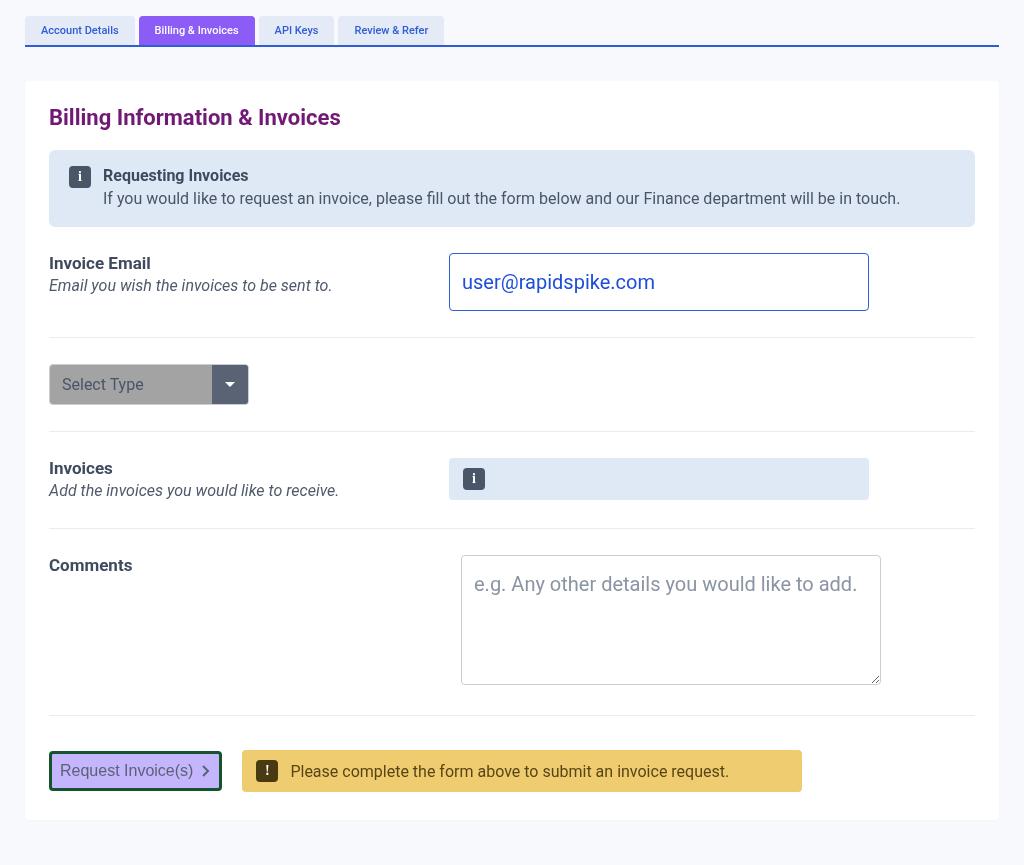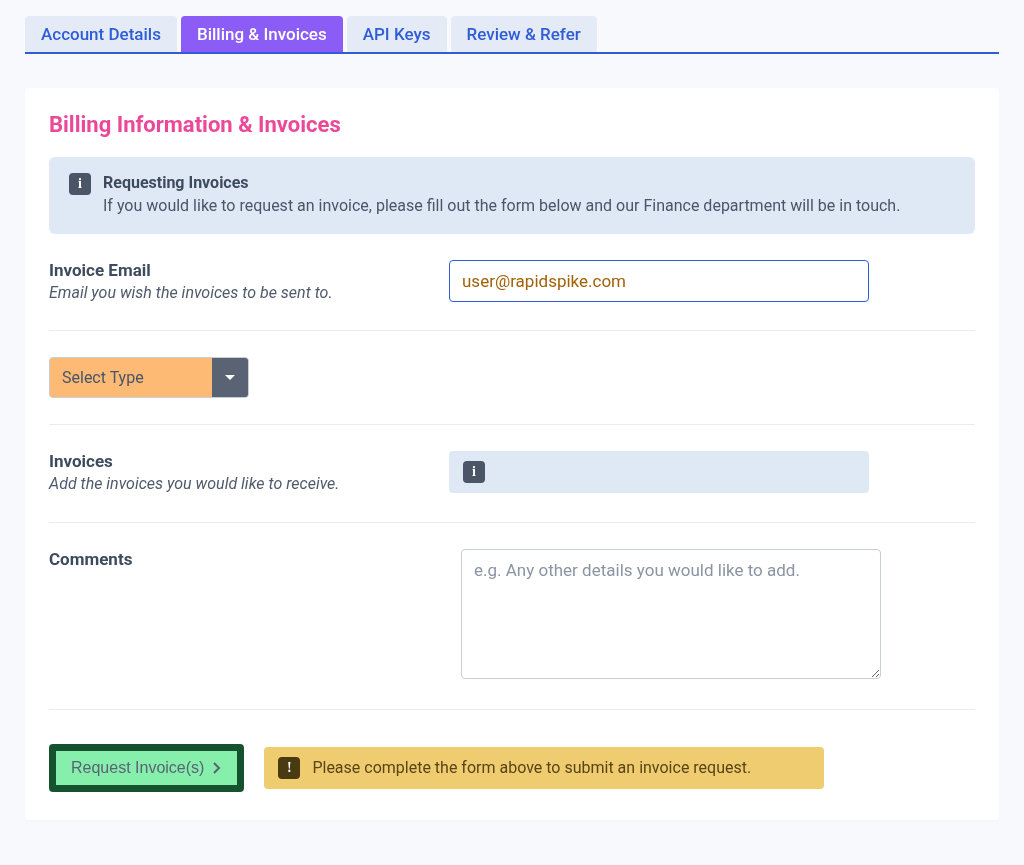--- a/index.html
+++ b/index.html
@@ -14,21 +14,21 @@
       margin: 0 auto;
       padding: 16px 12px 40px;
     }
     .tabs {
       display: flex;
       gap: 4px;
       border-bottom: 2px solid #2f5dd6;
     }
     .tab {
       padding: 8px 16px;
-      font-size: 17px;
+      font-size: 11px;
       font-weight: 500;
       background: #e4eaf6;
       color: #2f5dd6;
       cursor: pointer;
       border-top-left-radius: 4px;
       border-top-right-radius: 4px;
     }
     .tab.active {
       background: #8b5cf6;
       color: #fff;
@@ -36,21 +36,21 @@
     .card {
       background: #fff;
       border-radius: 4px;
       margin-top: 34px;
       padding: 24px 24px 28px;
       box-shadow: 0 1px 3px rgba(0,0,0,0.02);
     }
     h2.page-title {
       font-size: 22px;
       font-weight: 700;
-      color: #ec4899;
+      color: #701a75;
       margin-bottom: 20px;
     }
     .alert {
       display: flex;
       gap: 12px;
       padding: 16px 20px;
       border-radius: 6px;
       align-items: flex-start;
     }
     .alert-info { background: #dfe9f5; color: #4a5568; }
@@ -91,42 +91,42 @@
       font-size: 16px;
       color: #4f5a6c;
       line-height: 1.4;
       font-style: italic;
     }
     .form-control-col { flex: 1; }
 
     input[type="text"], textarea {
       width: 100%;
       max-width: 420px;
-      padding: 10px 12px;
-      font-size: 17px;
+      padding: 16px 12px;
+      font-size: 20px;
       border: 1.5px solid #2f5dd6;
       border-radius: 4px;
-      color: #a16207;
+      color: #1d4ed8;
       font-family: inherit;
     }
     textarea {
       max-width: 420px;
       min-height: 130px;
       border: 1px solid #c9ced6;
       resize: both;
       margin-left: 12px;
     }
     textarea::placeholder { color: #8b94a3; }
 
     .select-wrap {
       display: inline-flex;
       border: 1px solid #c9ced6;
       border-radius: 4px;
       overflow: hidden;
-      background: #fdba74;
+      background: #a3a3a3;
       max-width: 200px;
       width: 232px;
     }
     .select-text {
       padding: 10px 12px;
       flex: 1;
       color: #47546a;
     }
     .select-btn {
       width: 36px;
@@ -153,23 +153,23 @@
       display: flex;
       align-items: center;
       gap: 20px;
       padding-top: 28px;
       margin-top: 6px;
     }
     .btn {
       display: inline-flex;
       align-items: center;
       gap: 8px;
-      padding: 8px 15px;
-      border: 7px solid #14532d;
-      background: #86efac;
+      padding: 8px 8px;
+      border: 3px solid #14532d;
+      background: #c4b5fd;
       color: #5a6374;
       font-size: 16px;
       border-radius: 4px;
       cursor: pointer;
     }
     .btn svg { width: 10px; height: 12px; }
     .warning-bar {
       flex: 1;
       max-width: 560px;
       display: flex;

